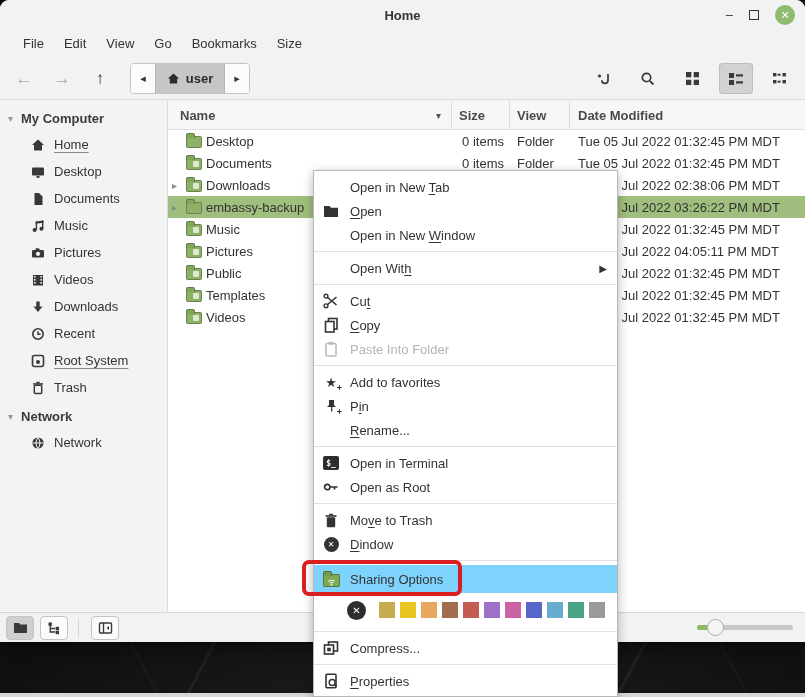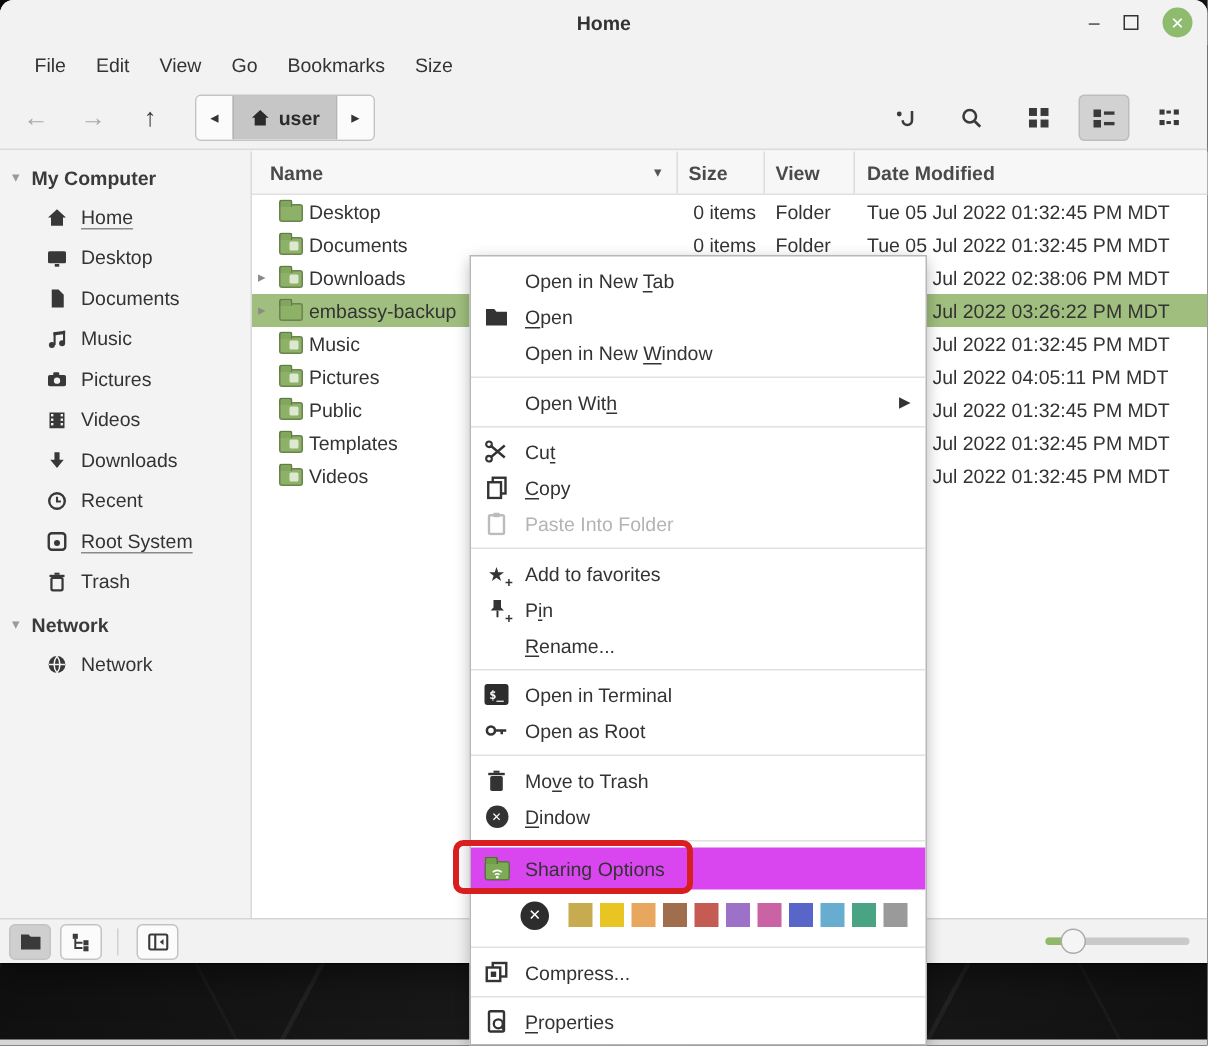--- a/index.html
+++ b/index.html
@@ -94,21 +94,21 @@
   .zoom-slider { position:absolute; right:12px; top:12px; width:96px; height:5px; background:#c9c9c9; border-radius:3px; }
   .zoom-fill { position:absolute; left:0; top:0; height:5px; width:20px; background:#8fb968; border-radius:3px; }
   .zoom-handle { position:absolute; left:10px; top:-6px; width:17px; height:17px; background:#f5f5f5; border:1px solid #ababab; border-radius:50%; }
 
   
   .ctx { position:absolute; left:313px; top:170px; width:305px; height:527px; background:#fff;
     border:1px solid #b7b7b7; box-shadow:0 3px 10px rgba(0,0,0,0.3); z-index:50; padding:4px 0; overflow:hidden; }
   .ci { height:24px; display:flex; align-items:center; padding-left:8px; font-size:13px; color:#333; position:relative; }
   .ci .mi { width:18px; height:16px; margin-right:10px; display:flex; align-items:center; justify-content:center; flex-shrink:0; }
   .ci.disabled { color:#b4b4b4; }
-  .ci.hilite { background:#d946ef; height:28px; }
+  .ci.hilite { background:#7dd3fc; height:28px; }
   .ci .sub { position:absolute; right:10px; font-size:10px; color:#333; }
   .mn { text-decoration:underline; text-underline-offset:2px; }
   .csep { height:1px; background:#e1e1e1; margin:4px 0; }
   .swatchrow { height:34px; display:flex; align-items:center; padding-left:33px; gap:5px; }
   .sw-clear { width:19px; height:19px; border-radius:50%; background:#2d2d2d; color:#fff; font-size:10px; font-weight:bold;
     display:flex; align-items:center; justify-content:center; margin-right:8px; }
   .sw { width:16px; height:16px; }
 
   
   .term-ic { width:16px; height:14px; background:#2d2d2d; border-radius:2px; color:#fff;

